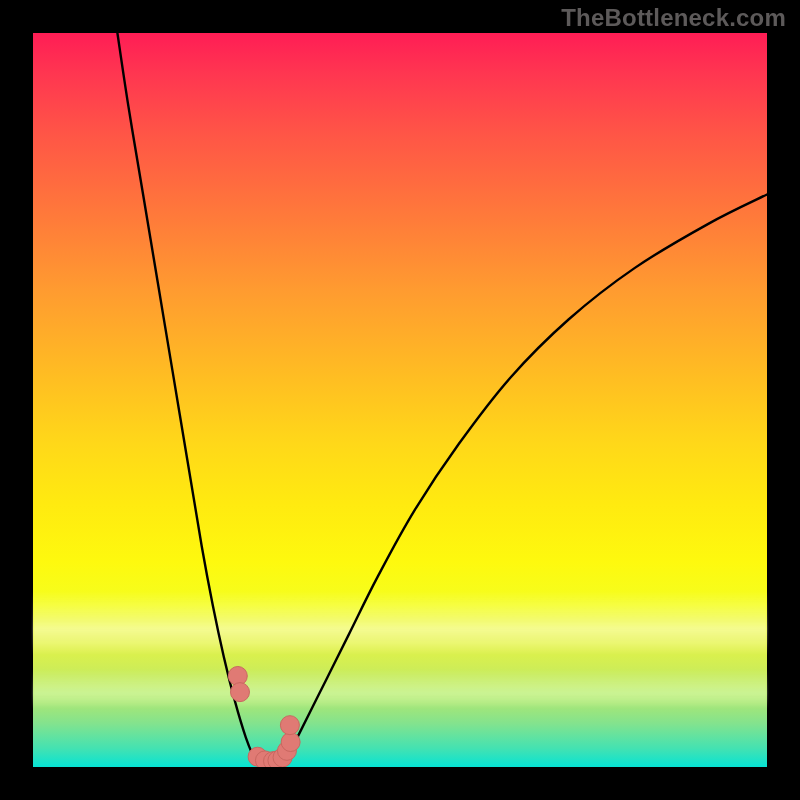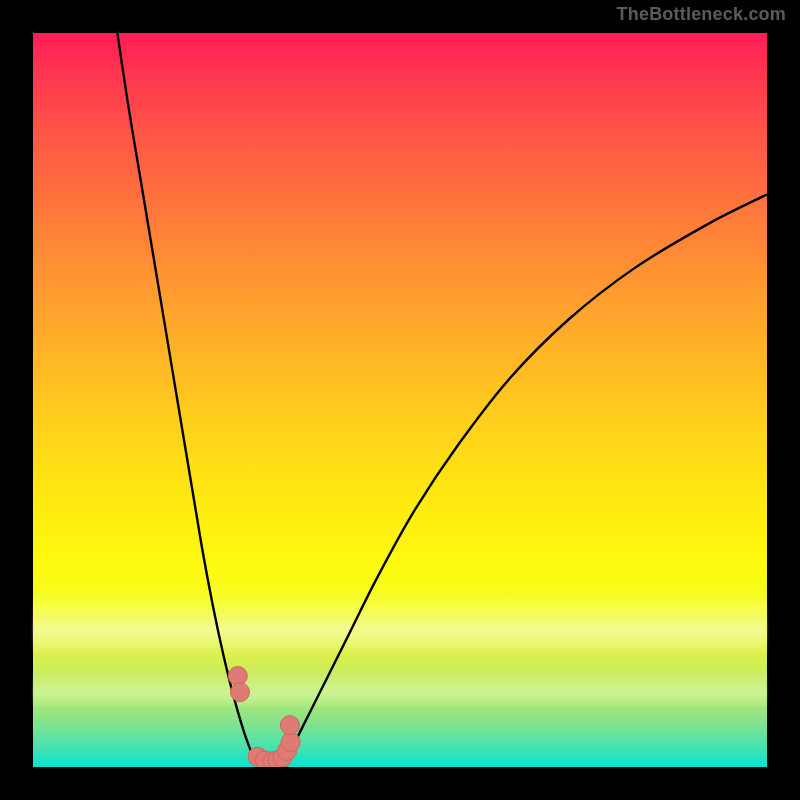--- a/index.html
+++ b/index.html
@@ -9,21 +9,21 @@
     left: 0; top: 0;
     width: 800px; height: 800px;
     background: #000;
   }
   .watermark {
     position: absolute;
     top: 4px;
     right: 14px;
     color: #5d5a5a;
     font-family: Arial, Helvetica, sans-serif;
-    font-size: 18px;
+    font-size: 24px;
     font-weight: bold;
     letter-spacing: 0.2px;
   }
   .plot {
     position: absolute;
     left: 33px;
     top: 33px;
     width: 734px;
     height: 734px;
   }

